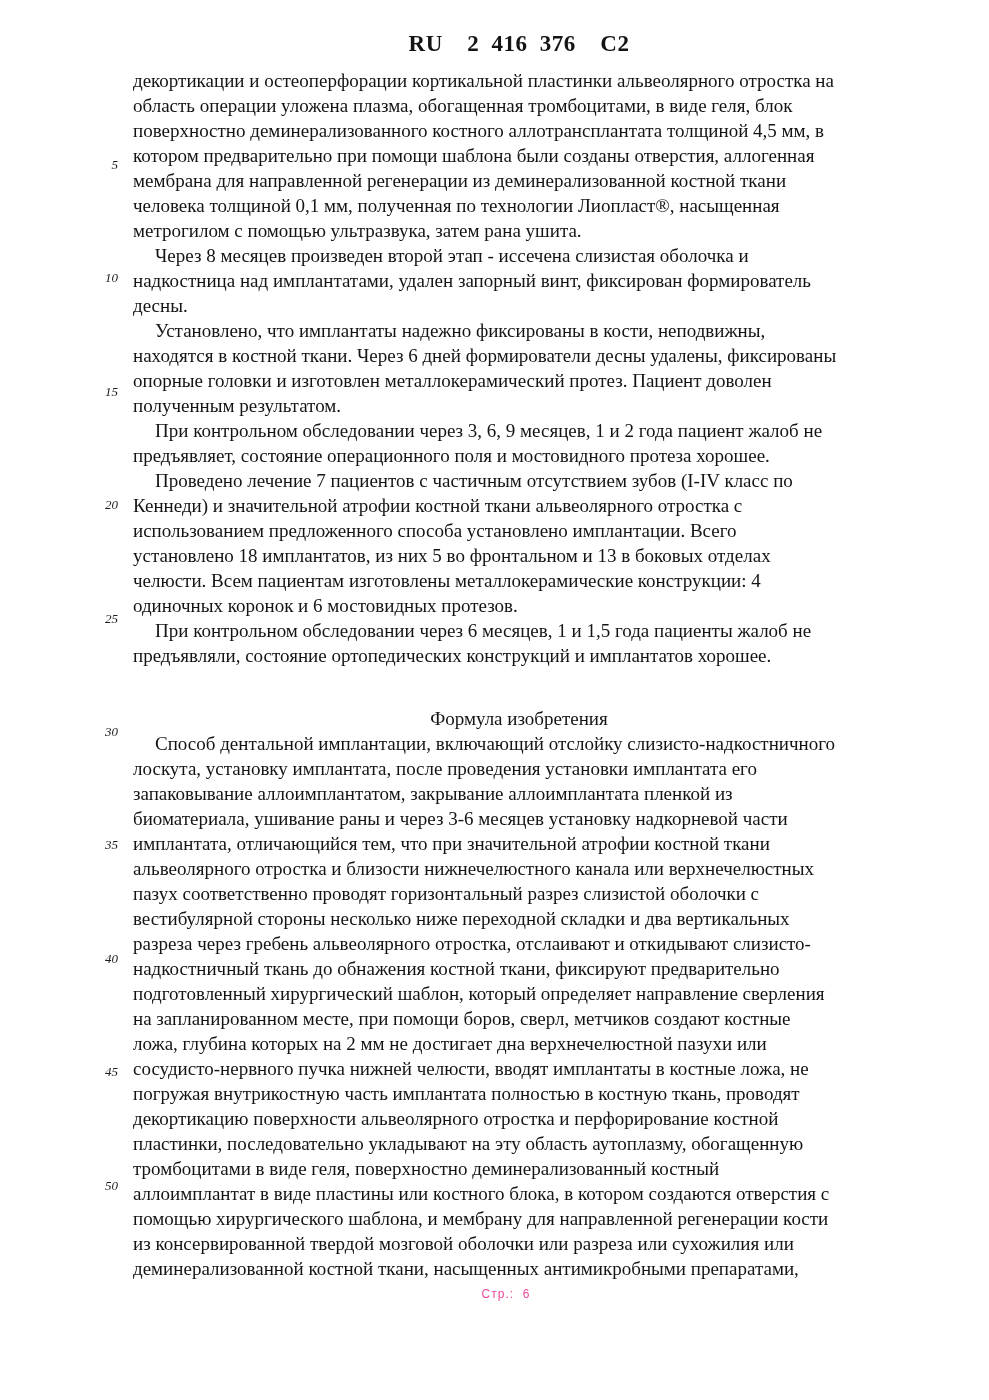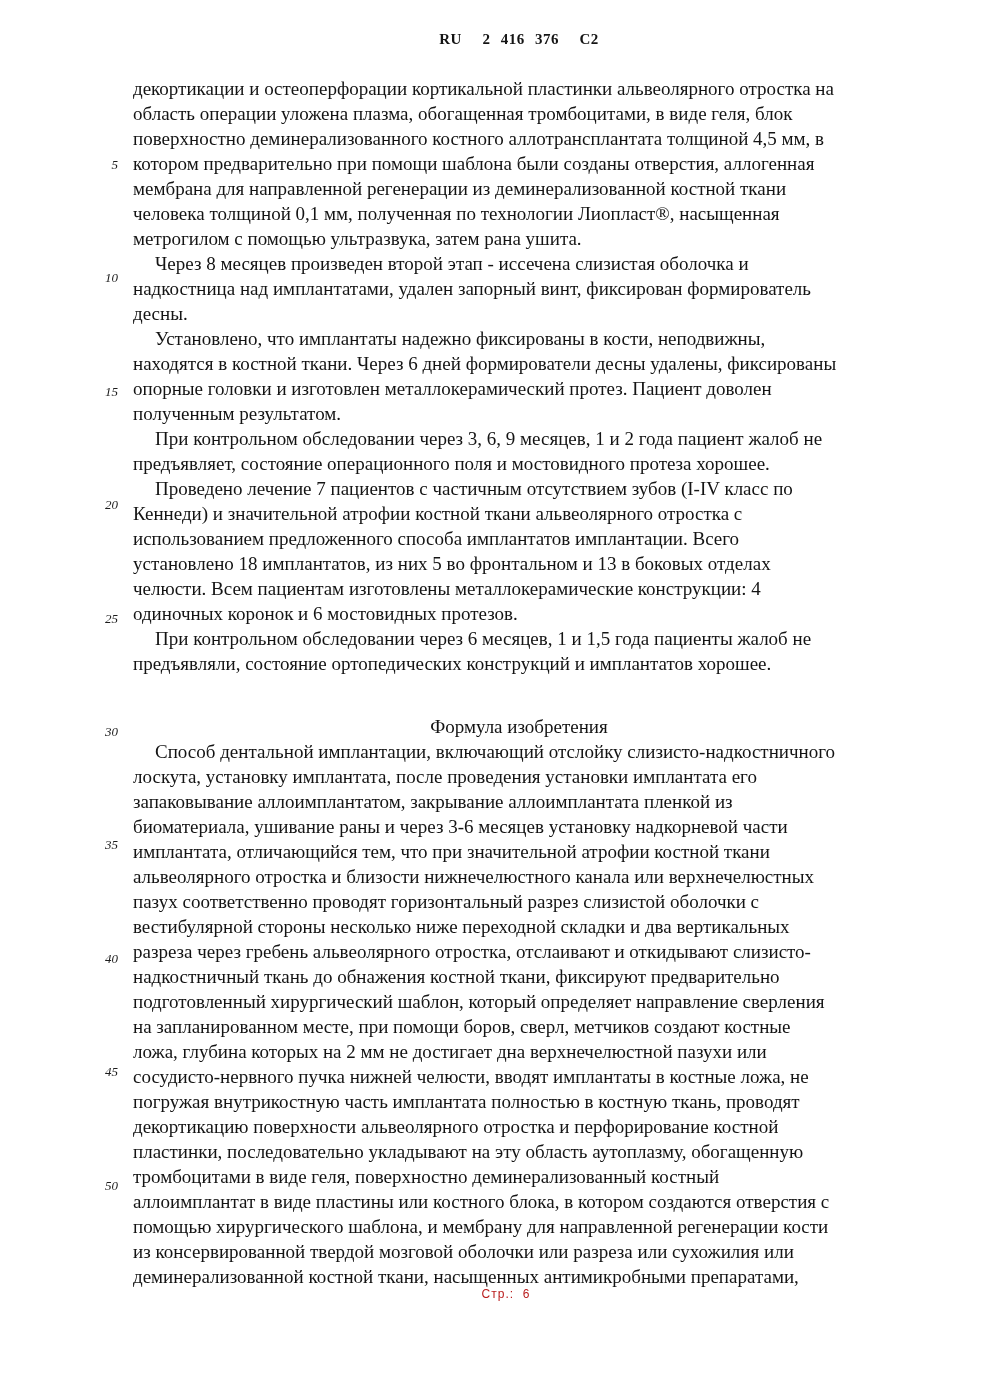--- a/index.html
+++ b/index.html
@@ -15,21 +15,21 @@
     color: #141414;
     font-family: "Liberation Serif", serif;
     overflow: hidden;
   }
   .header {
     position: absolute;
     top: 31px;
     left: 133px;
     width: 772px;
     text-align: center;
-    font-size: 15px;
+    font-size: 23px;
     font-weight: bold;
     word-spacing: 6px;
     letter-spacing: 0.5px;
     white-space: pre;
   }
   .margin-numbers {
     position: absolute;
     left: 85px;
     top: 0;
     width: 33px;
@@ -39,21 +39,21 @@
     position: absolute;
     right: 0;
     font-style: italic;
     font-size: 13px;
     line-height: 14px;
     color: #1c1c1c;
   }
   .body-text {
     position: absolute;
     left: 133px;
-    top: 76px;
+    top: 68px;
     width: 772px;
     font-size: 19px;
   }
   .line {
     height: 25px;
     line-height: 25px;
     white-space: pre;
   }
   .line.indent {
     padding-left: 22px;
@@ -66,21 +66,21 @@
     font-size: 19px;
   }
   .footer {
     position: absolute;
     top: 1287px;
     left: 120px;
     width: 772px;
     text-align: center;
     font-family: "Liberation Sans", sans-serif;
     font-size: 12px;
-    color: #b91c1c;
+    color: #ec4899;
     letter-spacing: 1px;
     white-space: pre;
   }
 </style>
 </head>
 <body>
 
 <div class="page">
   <div class="header">RU  2 416 376  C2</div>
   <div class="margin-numbers" id="marginNumbers">
@@ -116,21 +116,21 @@
         <div class="line">опорные головки и изготовлен металлокерамический протез. Пациент доволен</div>
         <div class="line">полученным результатом.</div>
       </div>
       <div class="paragraph">
         <div class="line indent">При контрольном обследовании через 3, 6, 9 месяцев, 1 и 2 года пациент жалоб не</div>
         <div class="line">предъявляет, состояние операционного поля и мостовидного протеза хорошее.</div>
       </div>
       <div class="paragraph">
         <div class="line indent">Проведено лечение 7 пациентов с частичным отсутствием зубов (I-IV класс по</div>
         <div class="line">Кеннеди) и значительной атрофии костной ткани альвеолярного отростка с</div>
-        <div class="line">использованием предложенного способа имплантатов имплантации. Всего</div>
+        <div class="line">использованием предложенного способа установлено имплантации. Всего</div>
         <div class="line">установлено 18 имплантатов, из них 5 во фронтальном и 13 в боковых отделах</div>
         <div class="line">челюсти. Всем пациентам изготовлены металлокерамические конструкции: 4</div>
         <div class="line">одиночных коронок и 6 мостовидных протезов.</div>
       </div>
       <div class="paragraph">
         <div class="line indent">При контрольном обследовании через 6 месяцев, 1 и 1,5 года пациенты жалоб не</div>
         <div class="line">предъявляли, состояние ортопедических конструкций и имплантатов хорошее.</div>
       </div>
       <div class="formula-heading">Формула изобретения</div>
       <div class="paragraph">

